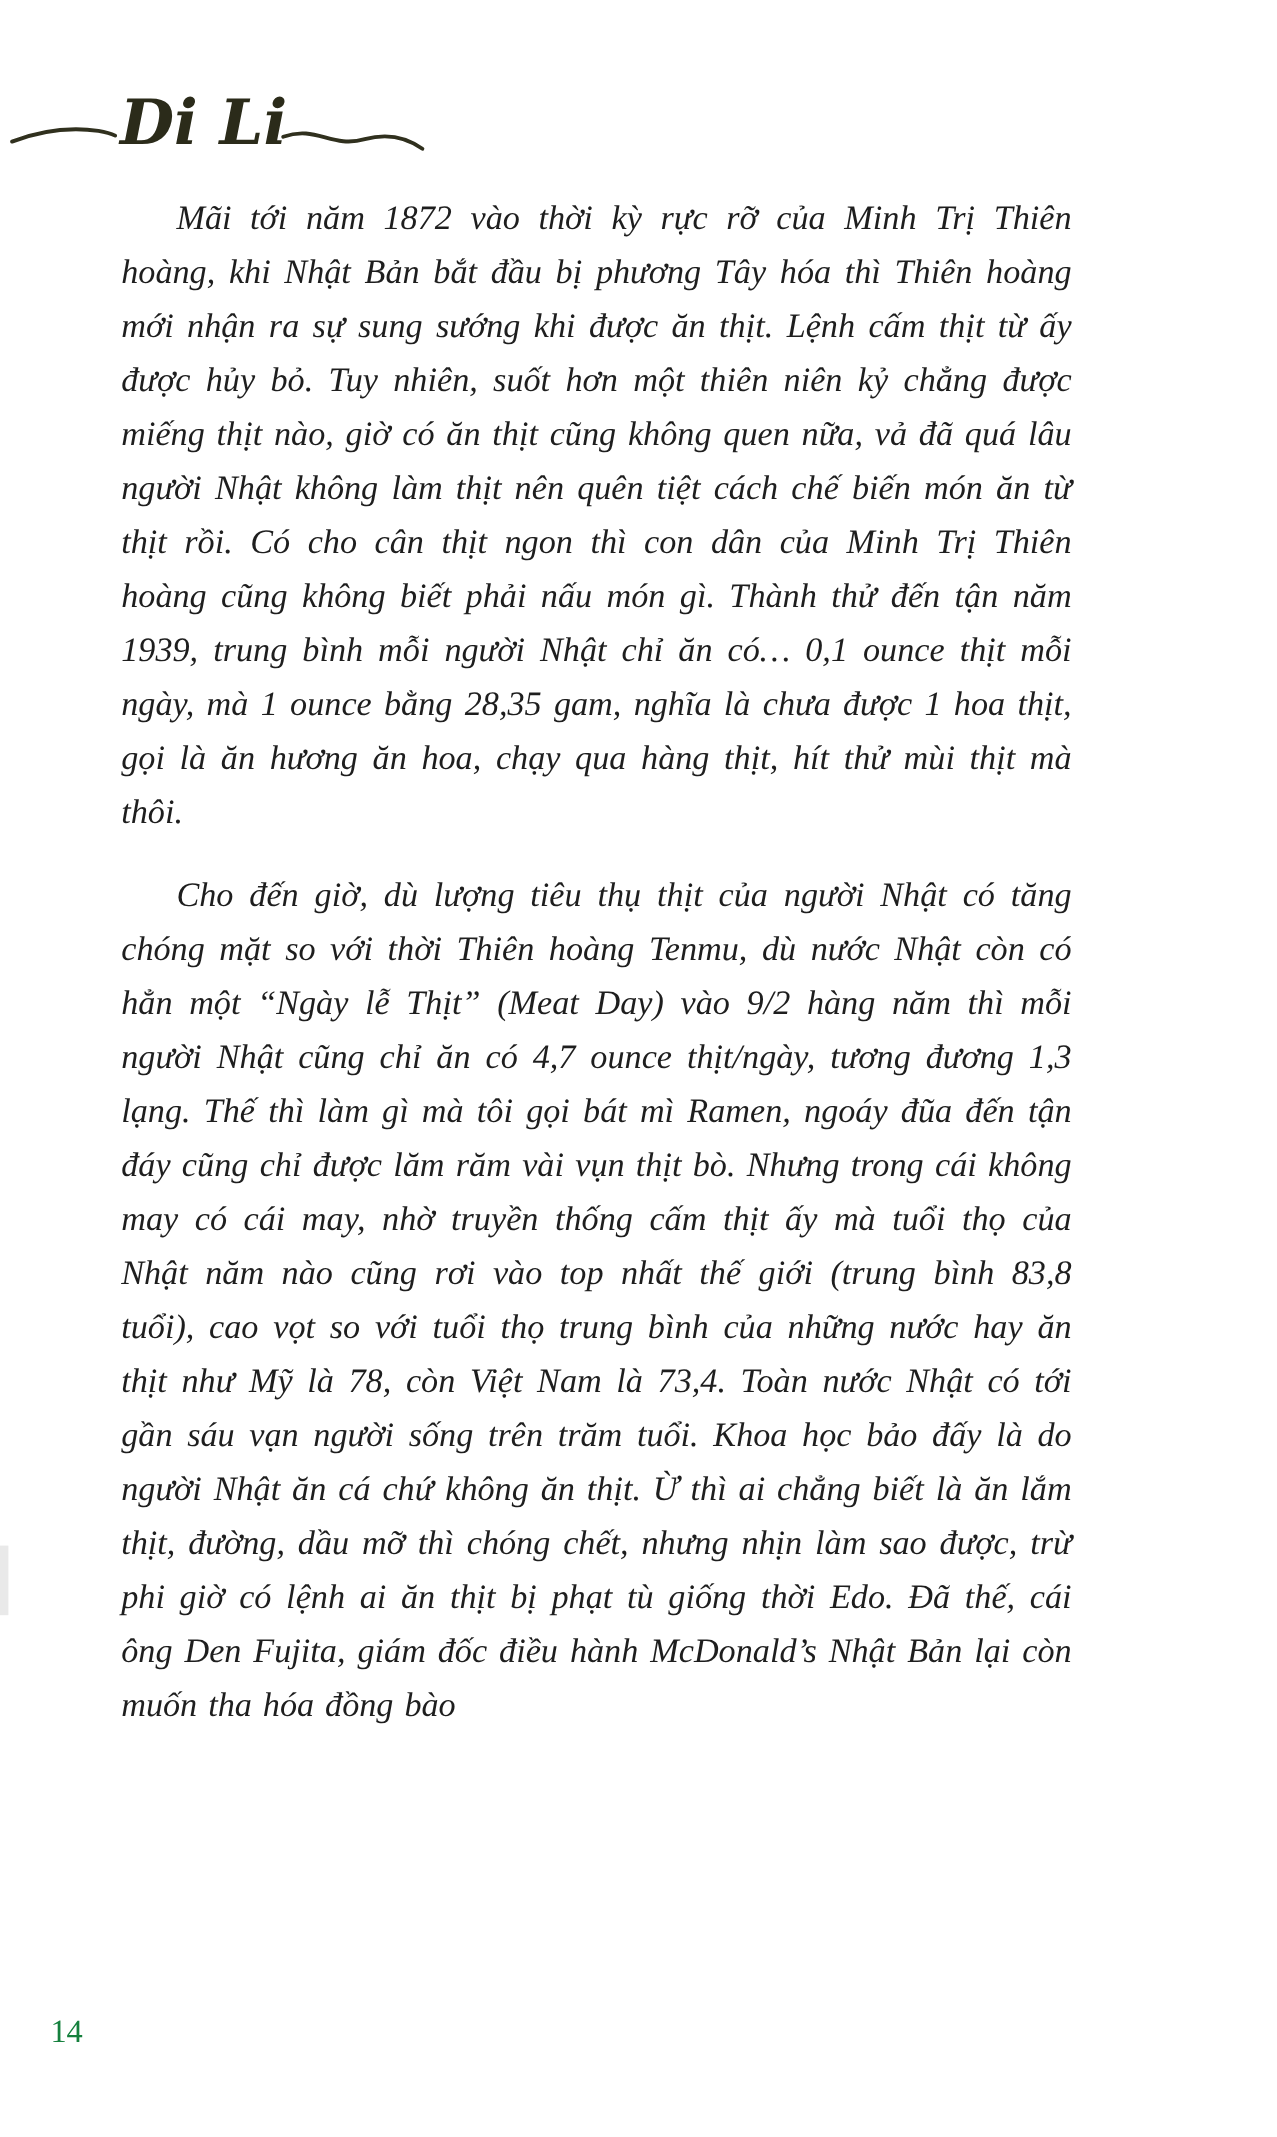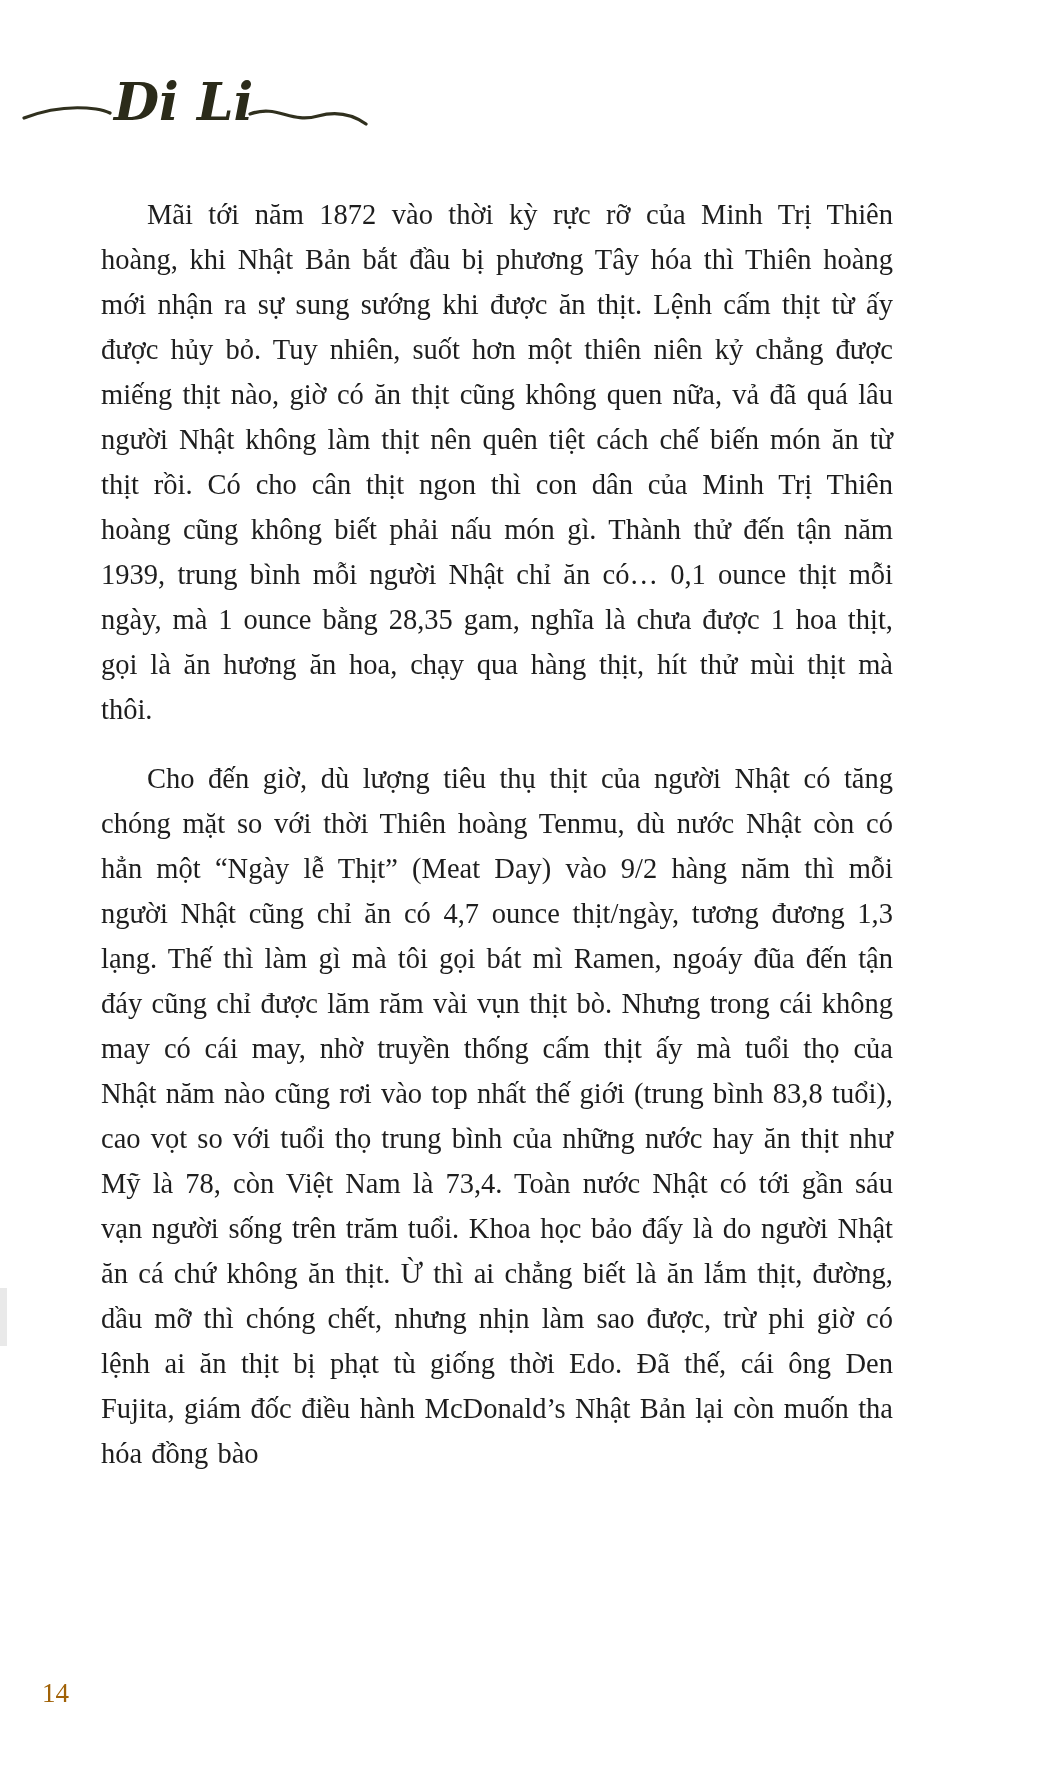--- a/index.html
+++ b/index.html
@@ -12,58 +12,59 @@
     width: 1064px;
     height: 1781px;
     background: #ffffff;
     overflow: hidden;
     font-family: "Liberation Serif", serif;
     color: #1c1c1c;
   }
   .signature-row {
     position: absolute;
     top: 58px;
-    left: 22px;
+    left: 8px;
     width: 360px;
     height: 90px;
   }
   .signature-row svg {
     display: block;
   }
   .sig-text {
     font-family: "DejaVu Serif", serif;
     font-style: italic;
     font-weight: bold;
   }
   .text-block {
     position: absolute;
-    top: 192px;
+    top: 160px;
     left: 101px;
     width: 792px;
+    font-style: italic;
   }
   .para {
     margin: 0;
     padding: 0;
     font-size: 28.5px;
     line-height: 45px;
     text-align: justify;
     text-justify: inter-word;
     text-indent: 46px;
     color: #1e1e1e;
     word-spacing: 2px;
   }
   .para + .para {
     margin-top: 24px;
   }
   .page-number {
     position: absolute;
     left: 42px;
     top: 1678px;
     font-size: 27px;
-    color: #a16207;
+    color: #15803d;
     font-family: "Liberation Serif", serif;
   }
   .scan-artifact {
     position: absolute;
     left: 0;
     top: 1288px;
     width: 7px;
     height: 58px;
     background: #e9e9e9;
   }

